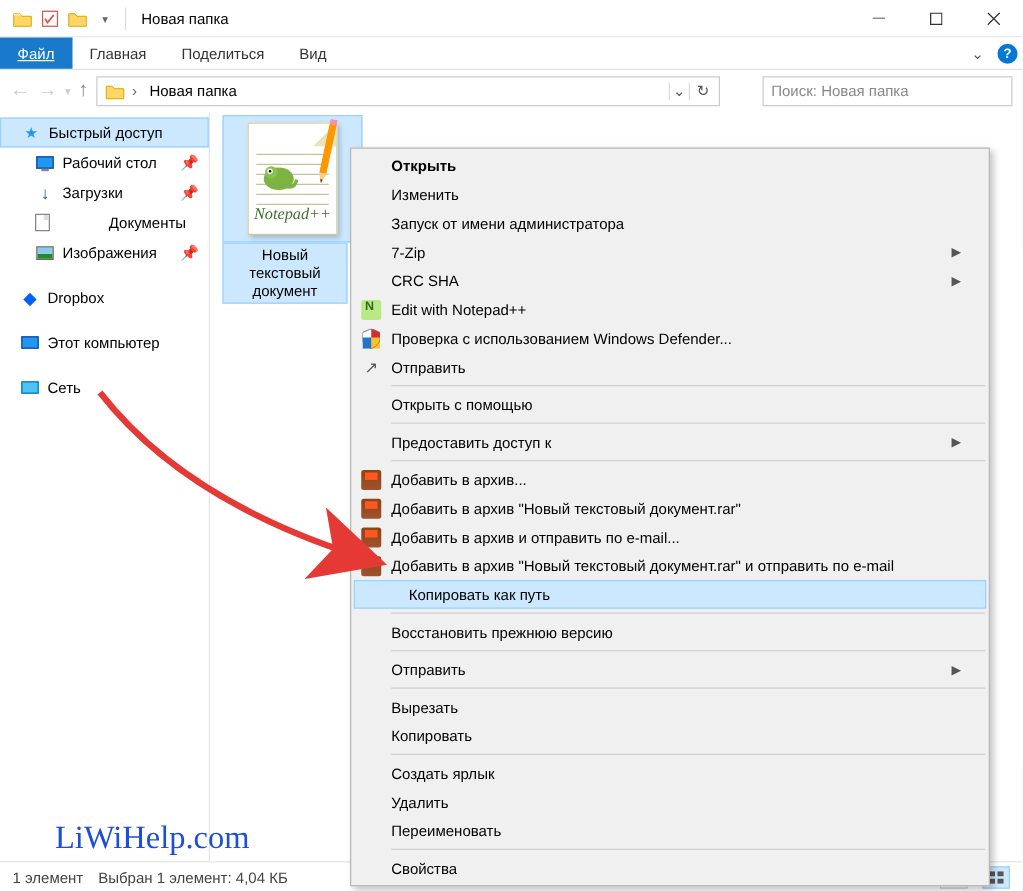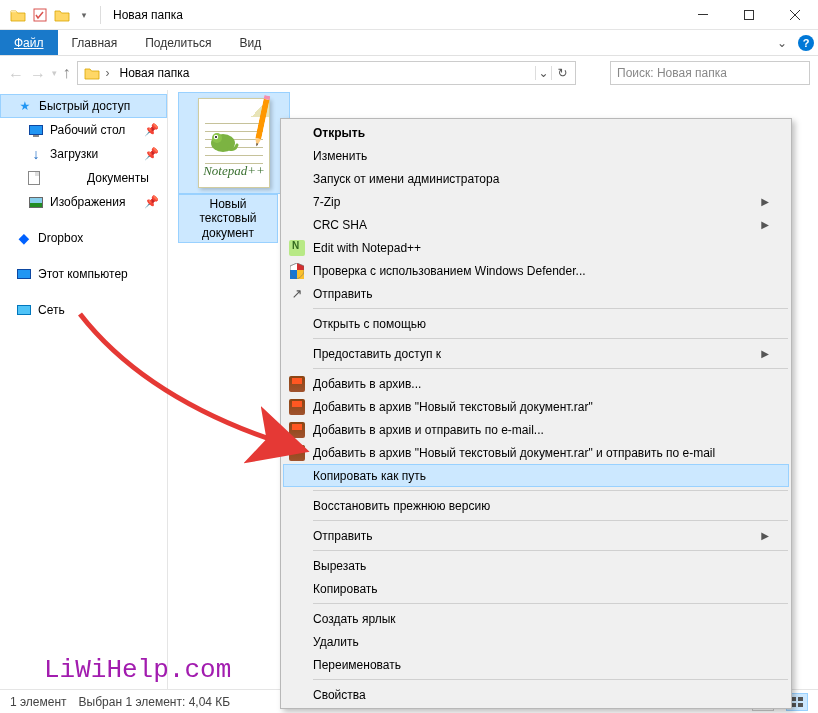--- a/index.html
+++ b/index.html
@@ -54,36 +54,36 @@
 .npp-icon::before { content: ""; position: absolute; top: 0; right: 0; width: 18px; height: 18px; background: linear-gradient(135deg, #fff 50%, #e8e4b8 50%); }
 .npp-lines { position: absolute; top: 24px; left: 6px; right: 6px; }
 .npp-lines div { height: 1px; background: #c6c29a; margin-bottom: 7px; }
 .npp-chameleon { position: absolute; top: 26px; left: 8px; width: 34px; height: 34px; }
 .npp-text { position: absolute; bottom: 8px; width: 100%; text-align: center; font-family: cursive; font-size: 13px; color: #3a7030; font-style: italic; }
 .npp-pencil { position: absolute; top: -4px; right: 4px; width: 6px; height: 52px; transform: rotate(12deg); }
 
 
 .ctx { position: absolute; left: 280px; top: 118px; width: 512px; background: #f0f0f0; border: 1px solid #b8b8b8; box-shadow: 3px 3px 6px rgba(0,0,0,0.25); padding: 2px; z-index: 10; }
 .ctx-item { height: 23px; display: flex; align-items: center; padding-left: 30px; padding-right: 20px; position: relative; }
-.ctx-item.hover { background: #cce8ff; border: 1px solid #99d1ff; height: 23px; padding-left: 29px; }
+.ctx-item.hover { background: #cce8ff; border: 1px solid #99d1ff; height: 23px; padding-left: 43px; }
 .ctx-item.bold { font-weight: bold; }
 .ctx-ico { position: absolute; left: 5px; width: 18px; height: 18px; display: flex; align-items: center; justify-content: center; }
 .ctx-sub { margin-left: auto; color: #555; font-size: 10px; }
 .ctx-sep { height: 1px; background: #d0d0d0; margin: 3px 1px 3px 30px; }
 
 
 .status { height: 24px; border-top: 1px solid #e5e5e5; display: flex; align-items: center; padding: 0 10px; gap: 12px; color: #444; }
 .status .spacer { flex: 1; }
 .status .viewbtn { width: 22px; height: 18px; border: 1px solid #ccc; display: flex; align-items: center; justify-content: center; }
 
 
 .arrow { position: absolute; left: 70px; top: 304px; z-index: 20; pointer-events: none; }
 
 
-.watermark { position: absolute; left: 44px; bottom: 28px; font-family: Liberation Mono, monospace; font-size: 26px; color: #a21caf; z-index: 5; text-align: right; }
+.watermark { position: absolute; left: 44px; bottom: 28px; font-family: Liberation Serif, serif; font-size: 26px; color: #1d4ed8; z-index: 5; text-align: right; }
 
 
 .star { color: #2196f3; }
 .monitor { width: 14px; height: 10px; background: #2196f3; border: 1px solid #0d47a1; position: relative; }
 .monitor::after { content: ""; position: absolute; left: 3px; bottom: -3px; width: 6px; height: 2px; background: #888; }
 .down-arrow { color: #1565c0; font-size: 14px; }
 .doc-ico { width: 12px; height: 14px; background: #fff; border: 1px solid #888; position: relative; }
 .doc-ico::after { content: ""; position: absolute; right: 0; top: 0; width: 4px; height: 4px; background: #ddd; }
 .pic-ico { width: 14px; height: 11px; background: linear-gradient(#87ceeb 60%, #228b22 60%); border: 1px solid #666; }
 .dropbox-ico { color: #0061ff; font-size: 14px; }

